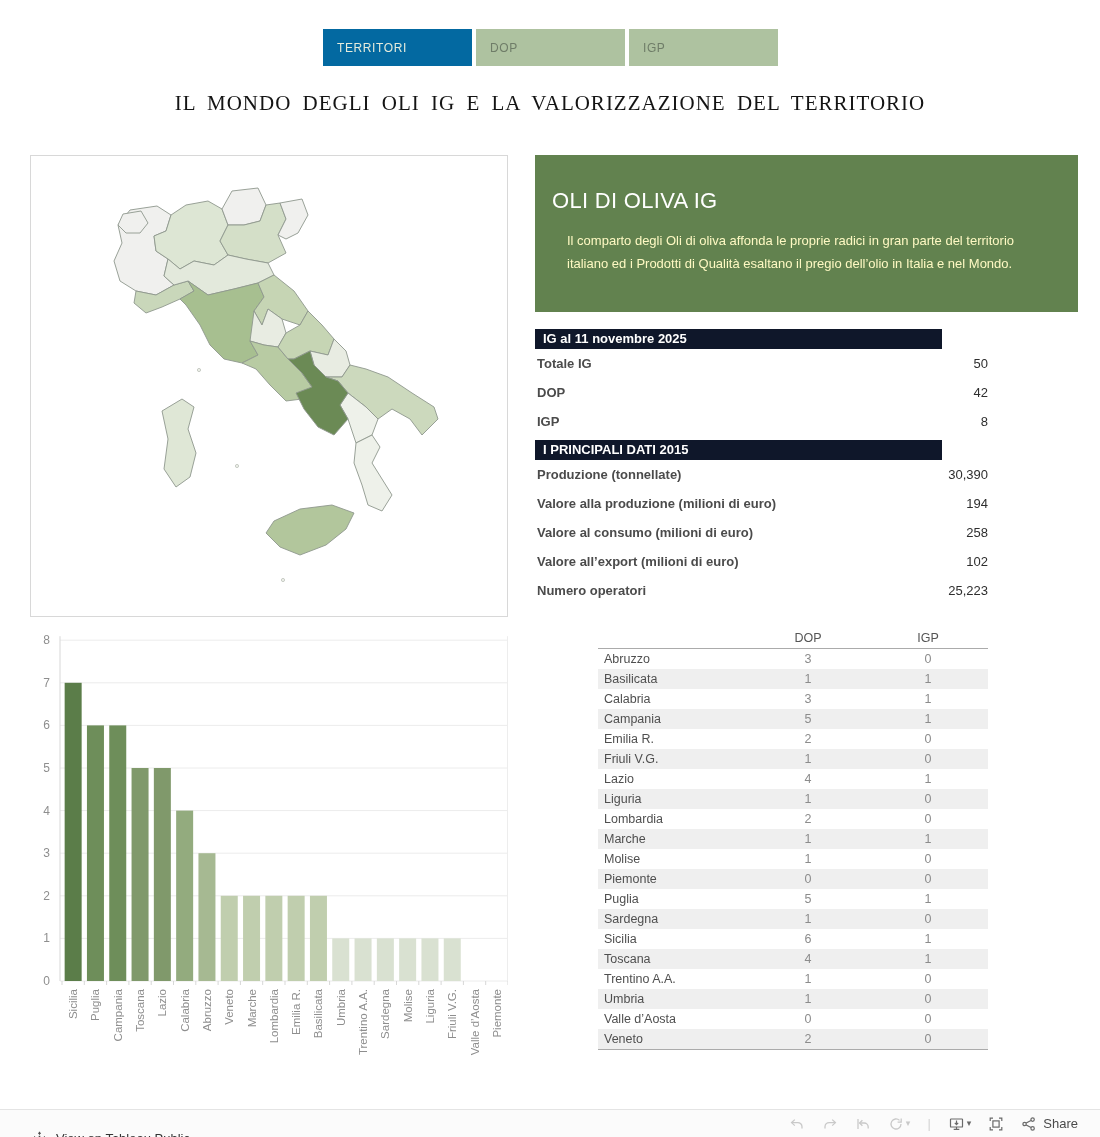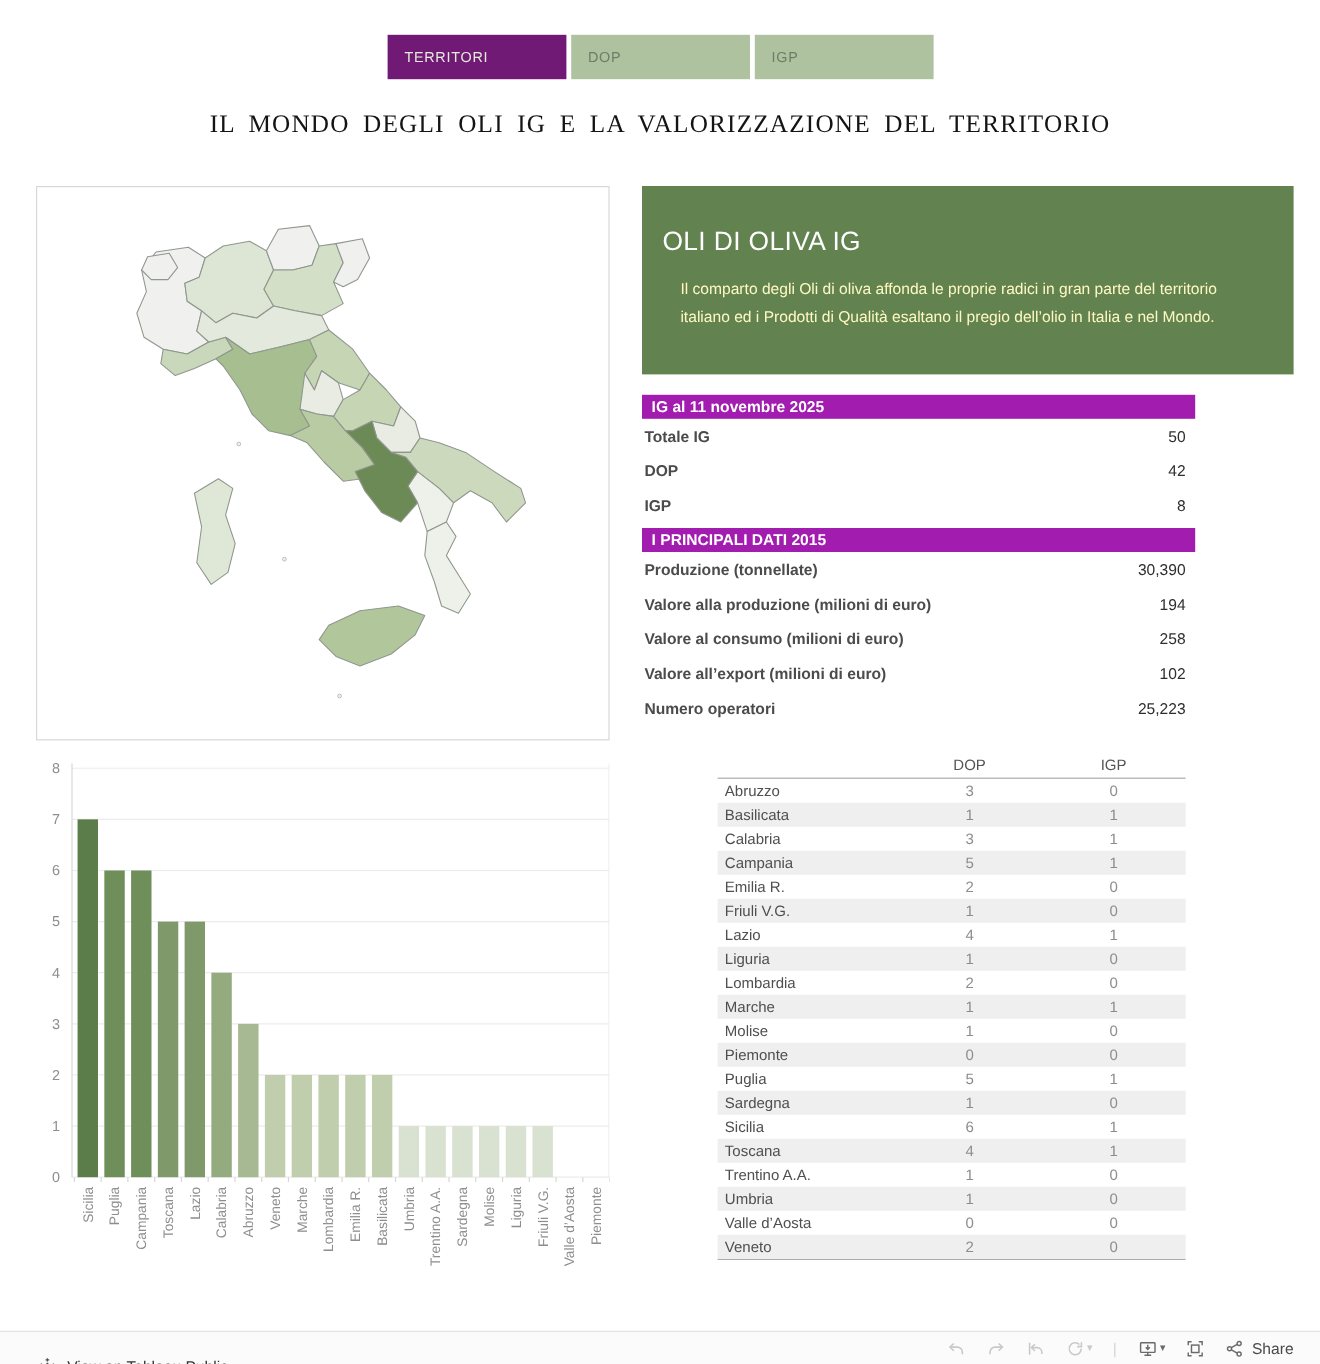--- a/index.html
+++ b/index.html
@@ -2,35 +2,35 @@
 <html><head>
 <meta charset="utf-8">
 <style>
   html,body{margin:0;padding:0;background:#fff;}
   #stage{position:relative;width:1100px;height:1137px;background:#fff;overflow:hidden;
          font-family:"Liberation Sans",sans-serif;}
   
   .tab-bar{position:absolute;left:323px;top:29px;display:flex;gap:4px;}
   .tab{width:149px;height:37px;background:#aec2a0;color:#6f7d68;font-size:12px;letter-spacing:.6px;
        display:flex;align-items:center;padding-left:14px;box-sizing:border-box;cursor:pointer;}
-  .tab.active{background:#701a75;color:#e4ebdc;}
+  .tab.active{background:#0369a1;color:#e4ebdc;}
   
   .page-title{position:absolute;top:91px;left:0;width:100%;text-align:center;
               font-family:"Liberation Serif",serif;font-size:21px;color:#141414;
               letter-spacing:1px;word-spacing:5px;}
   
   .map-card{position:absolute;left:30px;top:155px;width:478px;height:462px;
             border:1px solid #d8d8d8;box-sizing:border-box;background:#fff;}
   .map-card svg{display:block;}
   
   .right-col{position:absolute;left:535px;top:155px;width:543px;}
   .info-panel{height:157px;background:#62824f;box-sizing:border-box;padding:28px 17px;}
   .info-panel h2{margin:5px 0 0;font-size:22px;font-weight:400;color:#fff;letter-spacing:.3px;}
   .info-panel p{margin:15px 15px 0;font-size:13px;line-height:1.8;color:#fef9c3;max-width:522px;}
-  .sec-header{margin-top:17px;width:461px;height:20px;background:#a21caf;color:#fff;font-size:13px;
+  .sec-header{margin-top:17px;width:407px;height:20px;background:#0f172a;color:#fff;font-size:13px;
               font-weight:700;line-height:20px;padding-left:8px;box-sizing:border-box;}
   .sec-header.second{margin-top:4px;}
   .stats{width:461px;}
   .stat-row{display:flex;justify-content:space-between;align-items:center;height:29px;padding:0 8px 0 2px;}
   .stat-label{font-size:13px;color:#4b4b4b;font-weight:bold;}
   .stat-value{font-size:13px;color:#2e2e2e;}
   
   .region-table{position:absolute;left:598px;top:628px;width:390px;font-size:12.5px;}
   .thead{display:flex;height:20px;align-items:center;color:#555;border-bottom:1px solid #ababab;}
   .tbody{border-bottom:1px solid #ababab;}

